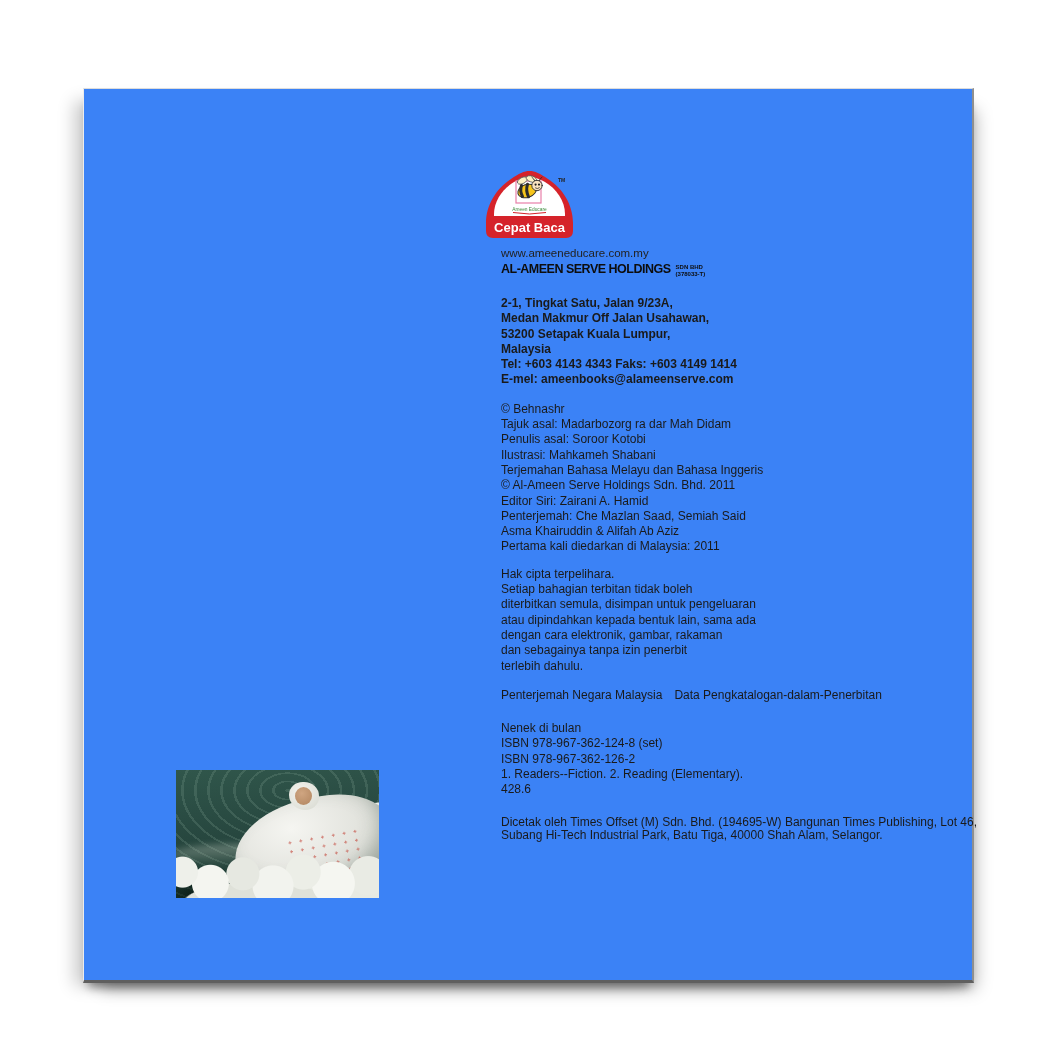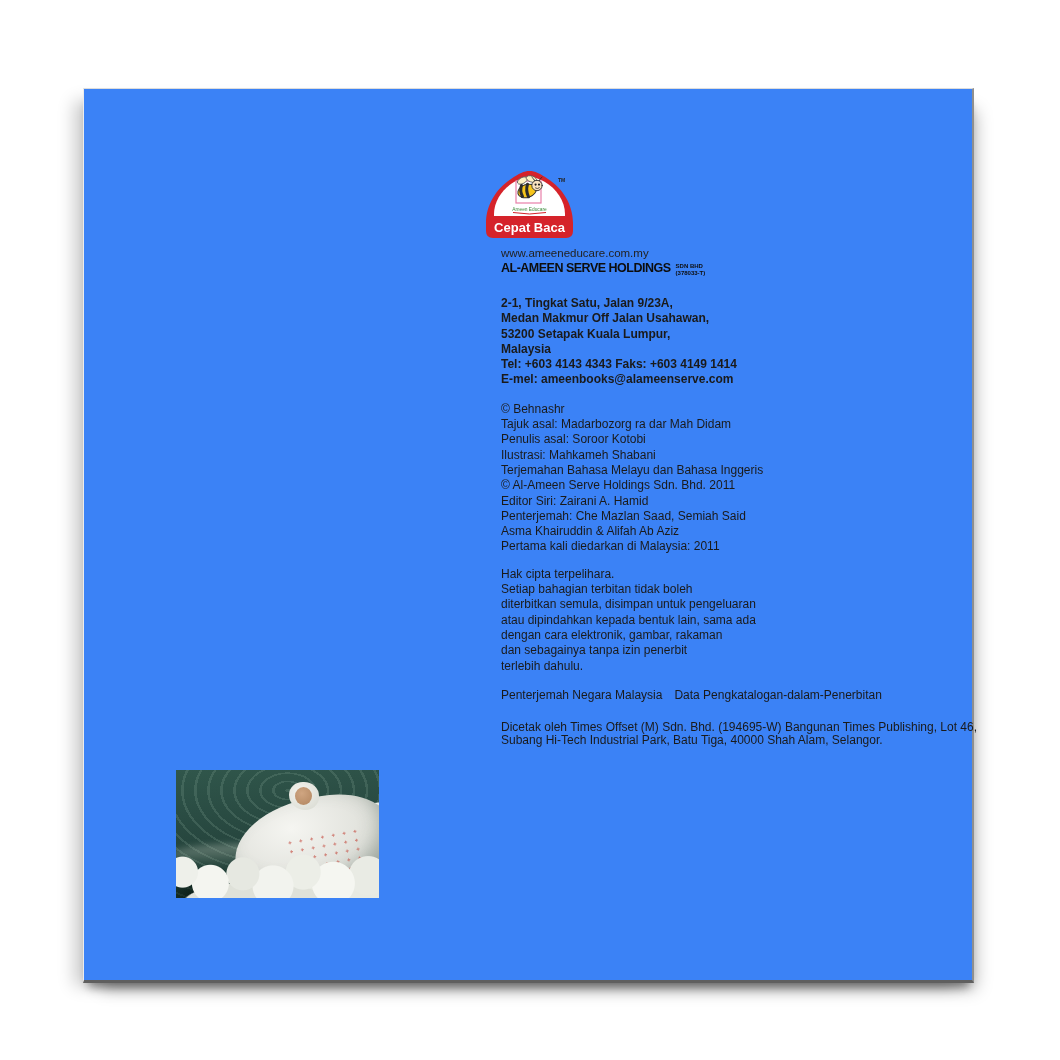--- a/index.html
+++ b/index.html
@@ -33,21 +33,21 @@
   }
 
   
   .col {
     position: absolute; left: 417px; top: 158px; width: 480px;
   }
   .website {
     font-size: 11.5px; line-height: 13px; color: #222;
   }
   .company-line {
-    display: flex; align-items: flex-start;
+    display: flex; align-items: center;
     height: 15px; margin-top: 1px;
   }
   .company {
     font-size: 12.5px; font-weight: 900;
     letter-spacing: -0.5px; color: #0d0d0d;
     line-height: 14px;
   }
   .company-reg {
     display: inline-block; margin-left: 5px;
     font-size: 6px; line-height: 6.5px; font-weight: 700;
@@ -192,20 +192,25 @@
 atau dipindahkan kepada bentuk lain, sama ada
 dengan cara elektronik, gambar, rakaman
 dan sebagainya tanpa izin penerbit
 terlebih dahulu.</p>
 
 
     <p class="block m-catalog">
       <span data-bind="cataloging.left">Penterjemah Negara Malaysia</span><span class="cat-right" data-bind="cataloging.right">Data Pengkatalogan-dalam-Penerbitan</span>
     </p>
 
+    <p class="block m-entry" data-bind-lines="cataloging_entry.lines">Nenek di bulan
+ISBN 978-967-362-124-8 (set)
+ISBN 978-967-362-126-2
+1. Readers--Fiction. 2. Reading (Elementary).
+428.6</p>
 
     <p class="block m-printer" data-bind-lines="printer.lines">Dicetak oleh Times Offset (M) Sdn. Bhd. (194695-W) Bangunan Times Publishing, Lot 46,
 Subang Hi-Tech Industrial Park, Batu Tiga, 40000 Shah Alam, Selangor.</p>
 
   </div>
 
   <div class="illus" title="Painting of a grandmother in white headscarf reclining on billowing clouds under a dark swirling teal night sky">
     <div class="il-mist"></div>
     <div class="il-scarftail"></div>
     <div class="il-dress"></div>

